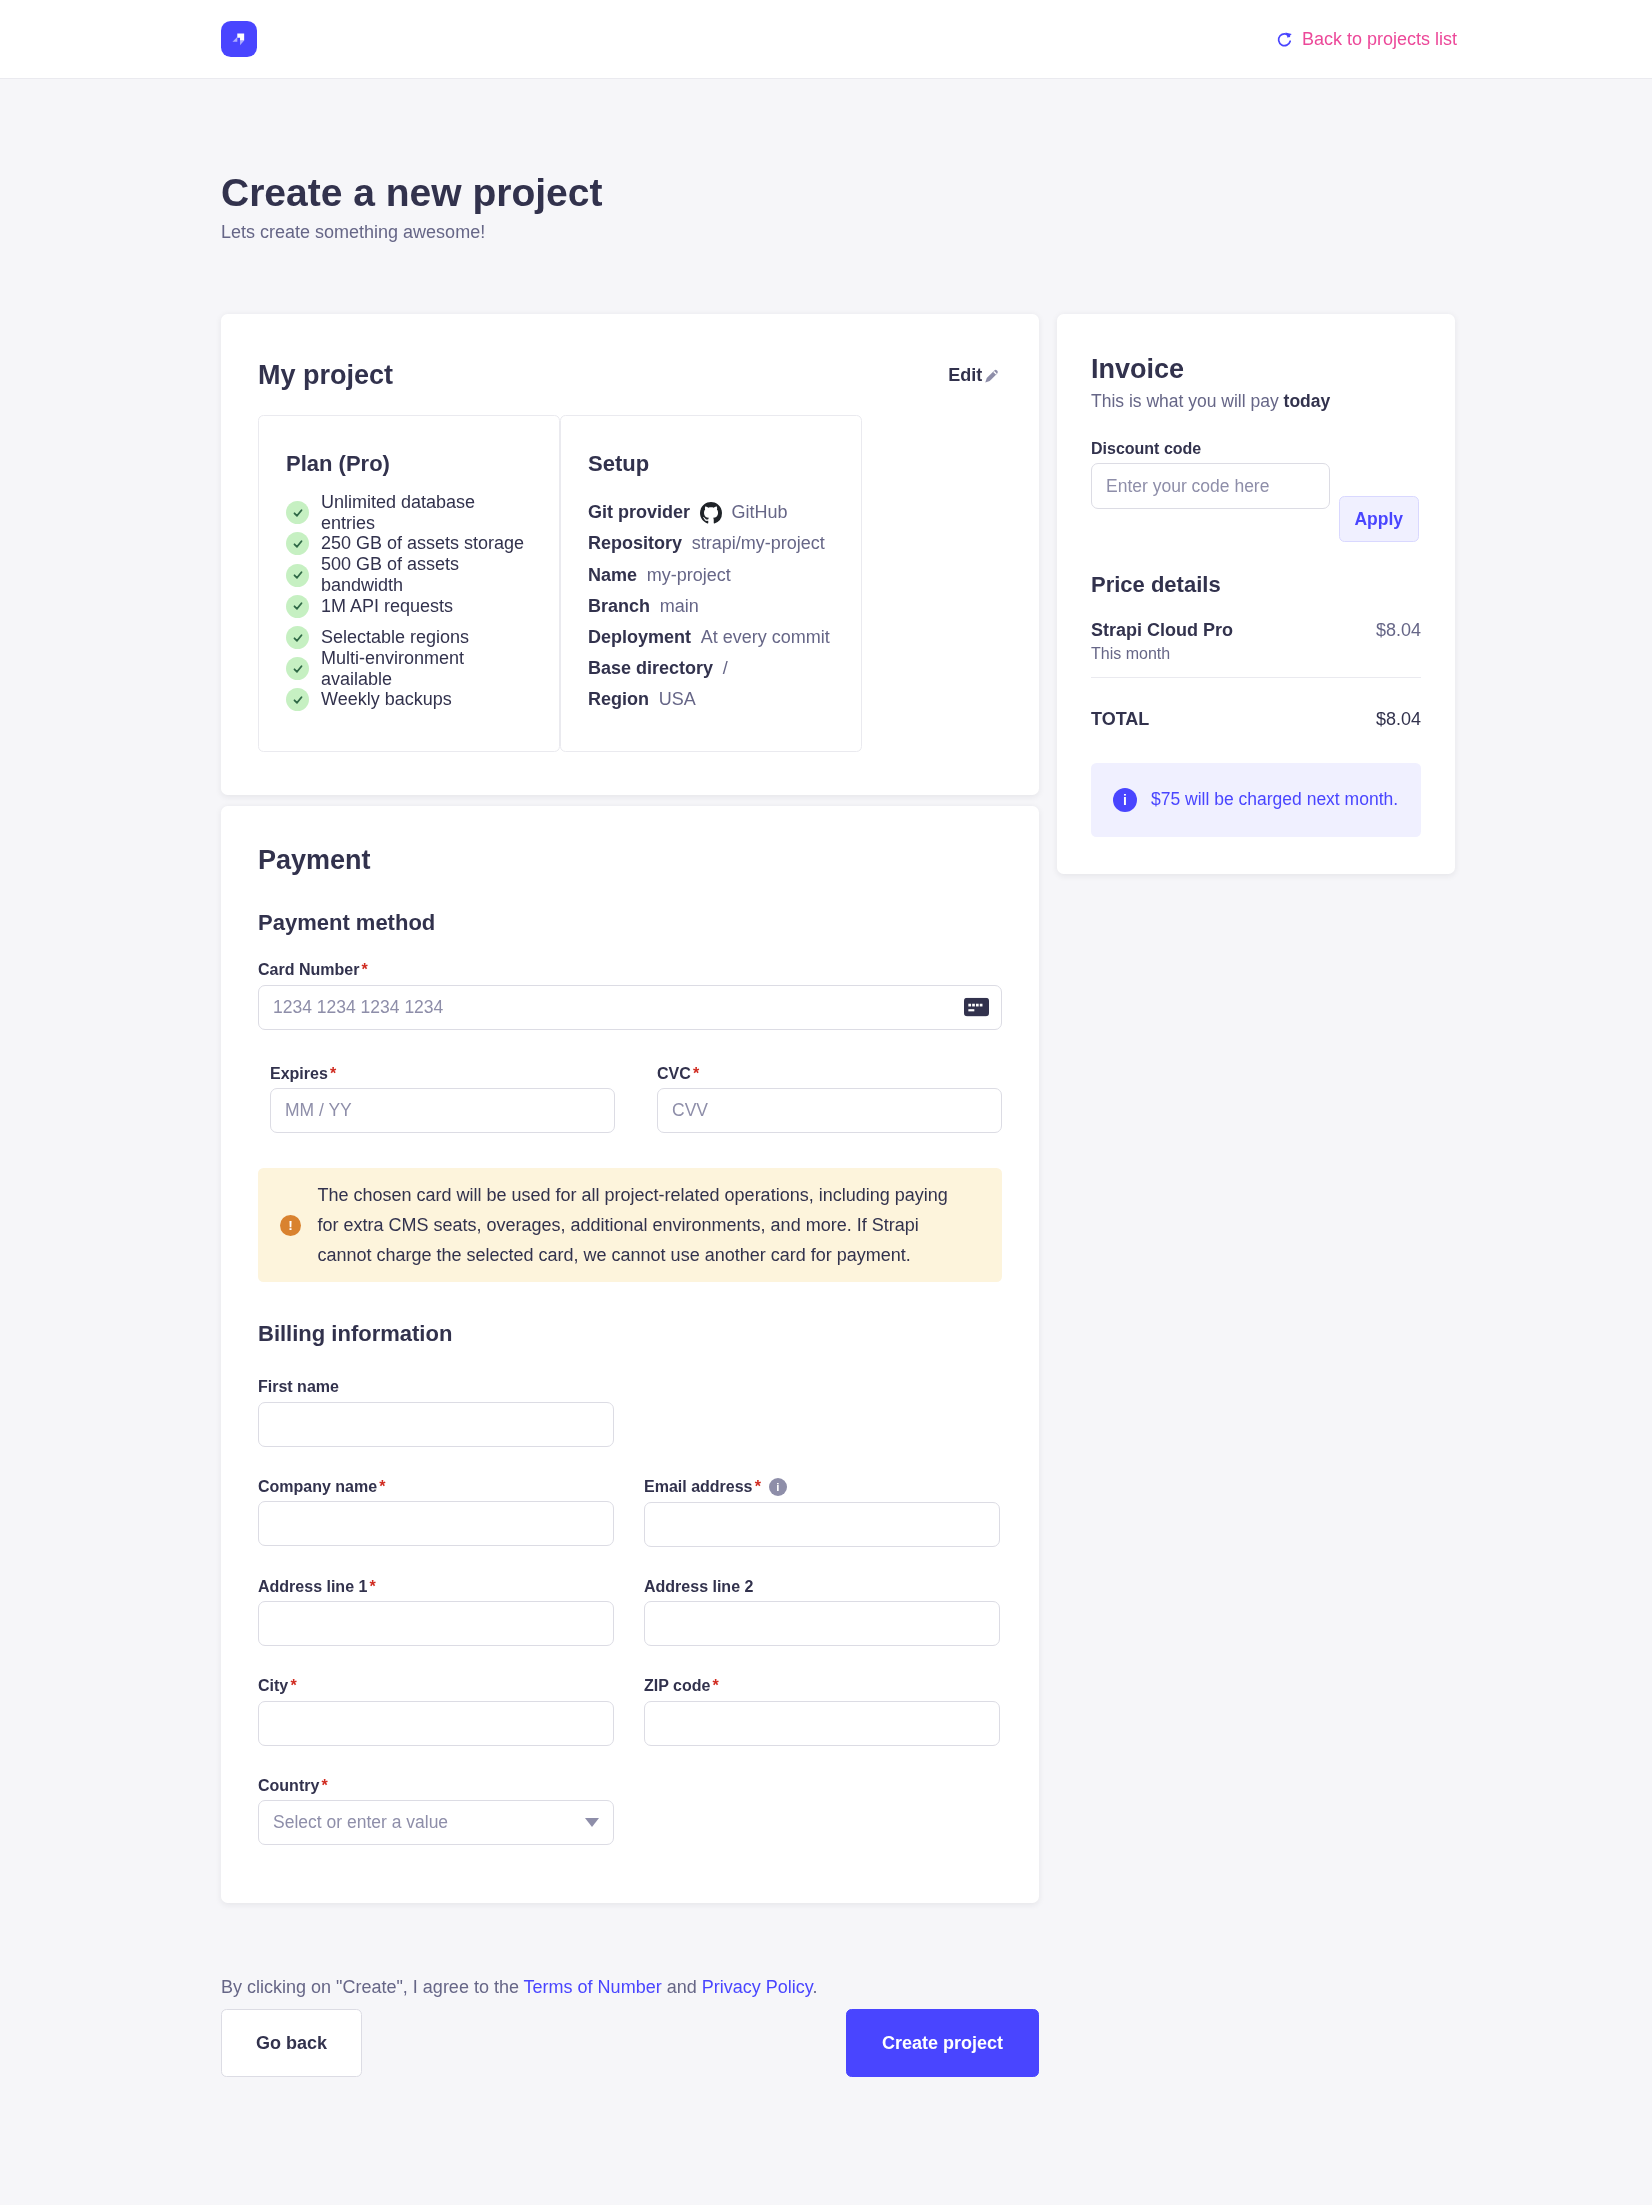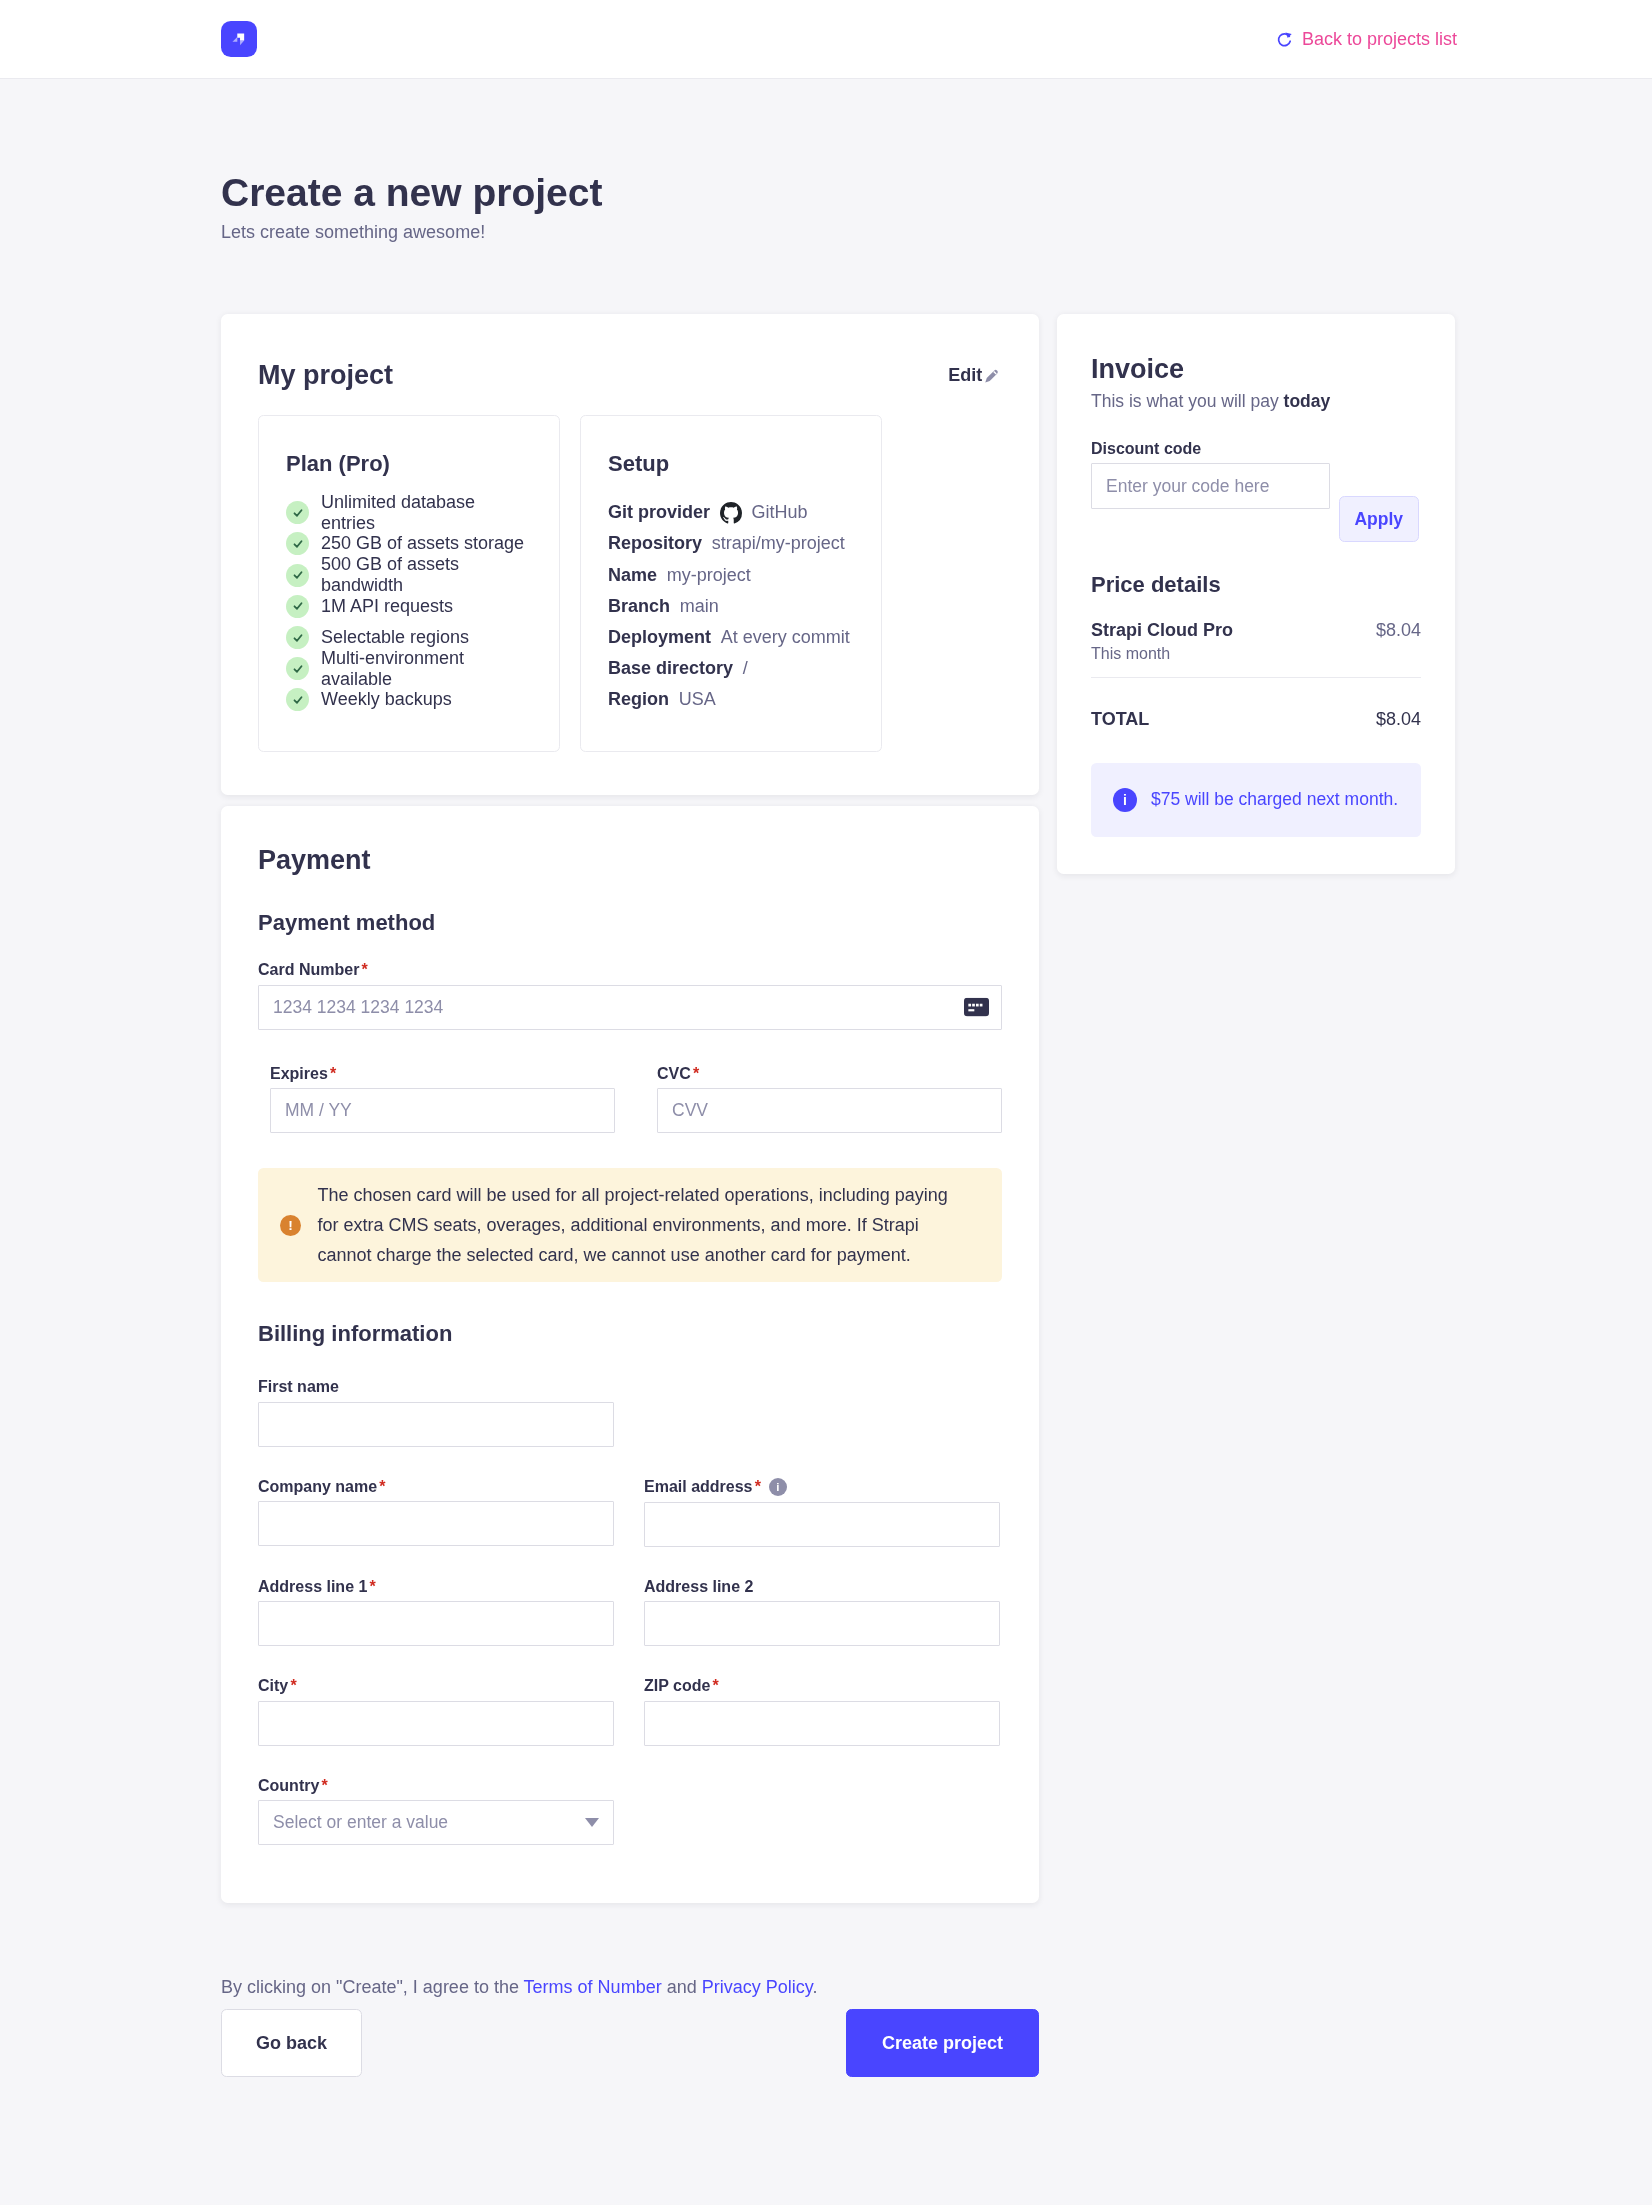--- a/index.html
+++ b/index.html
@@ -27,39 +27,39 @@
   .columns { display:flex; gap:18px; margin-top:71px; align-items:flex-start; }
   .col-left { width:818px; }
   .col-right { width:398px; }
   .card { background:#fff; border-radius:6.6px; box-shadow:0 1.1px 6.6px rgba(33,33,52,.08); }
   
   .project-card { padding:46px 37px 43px; }
   .card-head { display:flex; justify-content:space-between; align-items:center; }
   .card-title { margin:0; font-size:27px; font-weight:700; }
   .edit-btn { display:flex; align-items:center; background:none; border:none;
     padding:0; font-family:inherit; font-size:18px; font-weight:600; color:#32324d; cursor:pointer; }
-  .boxes { display:flex; gap:20px; margin-top:24px; }
+  .boxes { display:flex; margin-top:24px; }
   .box { width:302px; border:0.5px solid #eaeaef; border-radius:5.5px; padding:35px 27px 31px; }
   .box-title { margin:0; font-size:22px; font-weight:700; }
   .plan-list { list-style:none; margin:24px 0 0; padding:0; }
   .plan-list li { display:flex; align-items:center; gap:12px; height:23px; margin-bottom:8.2px; font-size:18px; }
   .check { width:23px; height:23px; border-radius:50%; background:#c6f0c2; flex:none;
     display:flex; align-items:center; justify-content:center; }
   .setup-rows { margin-top:24px; }
   .setup-row { display:flex; align-items:center; gap:9.8px; height:23px; margin-bottom:8.2px; font-size:18px; }
   .setup-row .lbl { font-weight:700; }
   .setup-row .val { color:#666687; }
   
   .payment-card { margin-top:11.5px; padding:39px 37px 58px; }
   .section-title { margin:34px 0 0; font-size:22px; font-weight:700; }
   .billing-title { margin-top:39px; }
   .field-label { display:inline-flex; align-items:center; font-size:16px; font-weight:600; color:#32324d; }
   .req { color:#d02b20; margin-left:2.2px; font-weight:700; }
   .input, .select {
-    height:45px; width:100%; border:0.5px solid #dcdce4; border-radius:1px;
+    height:45px; width:100%; border:0.5px solid #dcdce4; border-radius:7px;
     background:#fff; font-family:inherit; font-size:17.5px; color:#32324d; padding:16px 14px;
   }
   input::placeholder { color:#8e8ea9; opacity:1; }
   .card-number-field { margin-top:25px; }
   .input-wrap { position:relative; margin-top:5.5px; }
   .cc-icon { position:absolute; right:13px; top:50%; transform:translateY(-50%); line-height:0; }
   .row2 { display:flex; gap:30px; margin-top:35px; }
   .row2 .fcol { flex:1;margin-left:12px; }
   .warning-box { margin-top:35px; background:#fdf4dc; border-radius:5.5px;
     padding:12px 38px 12px 22px; display:flex; align-items:center; gap:16.4px; }

